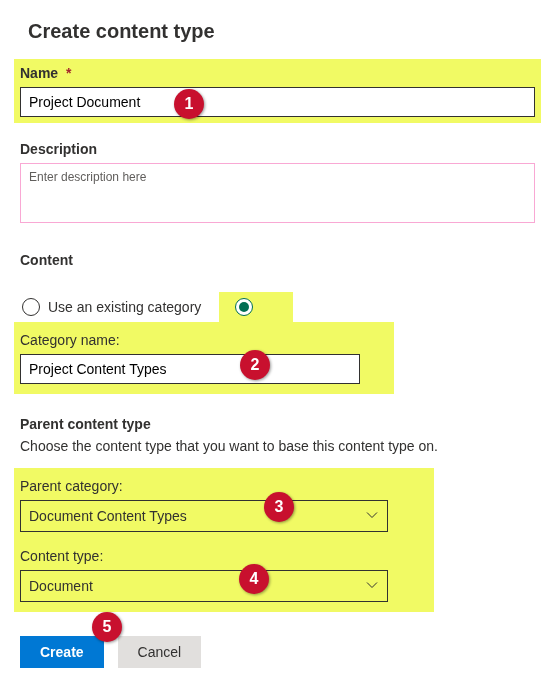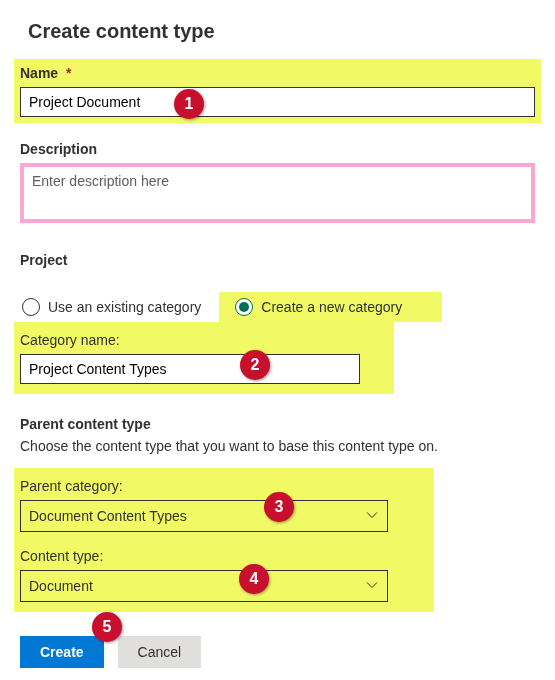--- a/index.html
+++ b/index.html
@@ -37,22 +37,22 @@
       padding: 6px 8px;
       border: 1px solid #323130;
       font-size: 14px;
       font-family: inherit;
       background: #fff;
     }
     .textarea {
       width: 100%;
       min-height: 60px;
       padding: 6px 8px;
-      border: 4px solid #f9a8d4;
-      font-size: 14px;
+      border: 1px solid #f9a8d4;
+      font-size: 12px;
       font-family: inherit;
       resize: none;
       color: #605e5c;
       background: #fff;
     }
     .textarea::placeholder { color: #605e5c; }
     .section { margin-bottom: 18px; position: relative; }
     .highlight {
       background: #f1fa64;
       padding: 6px 6px;
@@ -182,31 +182,30 @@
   <input type="text" class="text-input" value="Project Document" style="">
   <div class="callout" style="left:160px; top:30px;">1</div>
 </div>
 
 <div class="section">
   <label class="field-label">Description</label>
   <textarea class="textarea" placeholder="Enter description here" style=""></textarea>
 </div>
 
 <div class="section" style="margin-top:26px;">
-  <span class="field-label">Project</span>
+  <span class="field-label">Content</span>
   <div class="radio-row">
     <div class="radio-option">
       <span class="radio-circle"></span>
       <span>Use an existing category</span>
     </div>
     <div class="radio-option hl" style="padding-left:16px; padding-right:40px;">
       <span class="radio-circle selected">
         <span class="radio-dot"></span>
       </span>
-      <span>Create a new category</span>
     </div>
   </div>
   <div class="highlight category-name-block" style="position:relative; margin-top:0; width:380px;">
     <span class="sub-label" style="padding-top:4px; display:block;">Category name:</span>
     <input type="text" class="short-input" value="Project Content Types" style="">
     <div class="callout" style="left:226px; top:28px;">2</div>
   </div>
 </div>
 
 <div class="section" style="margin-top:22px;">

